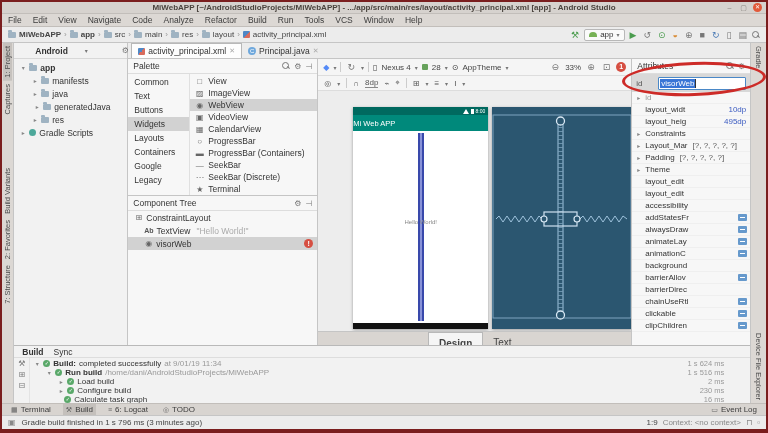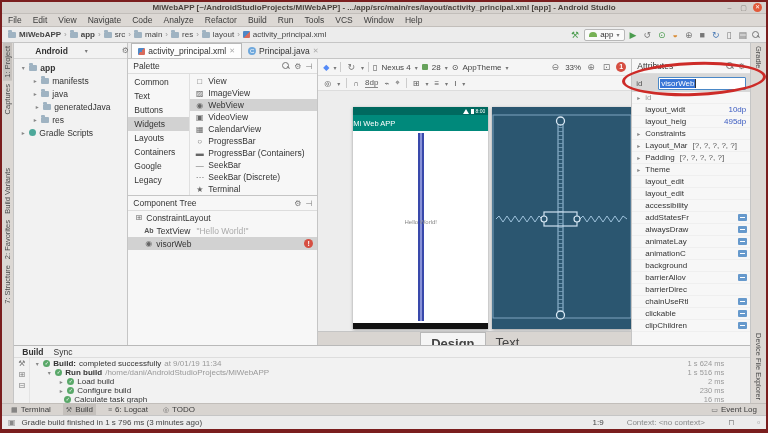--- a/index.html
+++ b/index.html
@@ -87,21 +87,21 @@
   .wifi{width:0;height:0;border-left:3px solid transparent;border-right:3px solid transparent;border-bottom:5px solid #fff}
   .batt{width:3px;height:5px;background:#fff}
   .p-action{height:16px;background:#00897b;display:flex;align-items:center;padding-left:0}
   .p-action .t{color:#fff;font-size:7.5px}
   .p-body{position:relative;flex:1;background:#fff}
   .webstrip{position:absolute;left:50%;transform:translateX(-50%);top:2px;bottom:2px;width:6px;background:#8892d8;border-left:2px solid #3949ab;border-right:2px solid #3949ab}
   .hello{position:absolute;left:0;right:0;top:46%;text-align:center;font-size:6px;color:#8a8a8a}
   .p-nav{height:6px;background:#121212}
   .blueprint{position:absolute;left:174px;top:16px;width:140px;height:222px;background:#2b5670;box-shadow:0 1px 3px rgba(0,0,0,.35)}
   .dt-tabs{height:14px;background:#d9d5d1;border-top:1px solid #c5c5c5;display:flex;justify-content:center;align-items:flex-end;gap:0}
-  .dt-tab{height:13px;line-height:13px;padding:4px 10px;font-size:13px;color:#444}
+  .dt-tab{height:13px;line-height:13px;padding:4px 10px;font-size:10px;color:#444}
   .dt-tab.active{background:#f5f5f5;border:1px solid #b8b8b8;border-bottom:none;font-weight:bold}
   
   .attrs{width:118px;background:#f7f7f7;display:flex;flex-direction:column;overflow:hidden}
   .id-row{height:18px;background:#d8d8d8;display:flex;align-items:center;gap:4px;padding:0 4px}
   .id-label{font-size:8px;color:#555;width:18px}
   .id-field{flex:1;height:13px;background:#fff;border:1px solid #4a88c7;border-radius:1px;display:flex;align-items:center;padding:0 1px;overflow:hidden}
   .id-sel{background:#3875d6;color:#fff;font-size:8px;padding:0 1px;white-space:nowrap}
   .caret{width:1px;height:9px;background:#333}
   .attr-row{height:12px;display:flex;align-items:center;gap:3px;padding:0 3px 0 5px;border-bottom:1px solid #efefef;overflow:hidden}
   .a-arrow{width:5px;font-size:6px;color:#888}
@@ -125,21 +125,21 @@
   .bt-row{height:9px;display:flex;align-items:center;gap:3px;font-size:8px;white-space:nowrap}
   .bt-time{margin-left:auto;padding-right:26px;color:#999;font-size:7.5px}
   .chk{width:7px;height:7px;border-radius:50%;background:#59a869;color:#fff;font-size:5px;line-height:7px;text-align:center}
   .bt-detail{color:#999}
   
   .toolbins{height:12px;background:#d8d4d0;border-top:1px solid #c2beba;display:flex;align-items:center;gap:9px;padding:0 6px;font-size:8px;color:#3c3c3c}
   .tbin{display:flex;align-items:center;gap:3px;padding:0 3px;height:11px}
   .tbin.sel{background:#c4c0bc}
   .tbin .ic{font-size:7px;color:#666}
   .statusbar{height:14px;background:#ececec;border-top:1px solid #c5c5c5;display:flex;align-items:center;gap:6px;padding:0 6px;font-size:8px;color:#444}
-  .sb-right{margin-left:auto;display:flex;align-items:flex-end;gap:23px;color:#888}
+  .sb-right{margin-left:auto;display:flex;align-items:flex-end;gap:5px;color:#888}
   .maroon-strip{height:2px;background:#7a1e1e}
 </style>
 </head>
 <body>
 
 <div id="window">
 
   <div class="titlebar">
     <span class="title">MiWebAPP [~/AndroidStudioProjects/MiWebAPP] - .../app/src/main/res/layout/activity_principal.xml [app] - Android Studio</span>
     <div class="win-controls">

